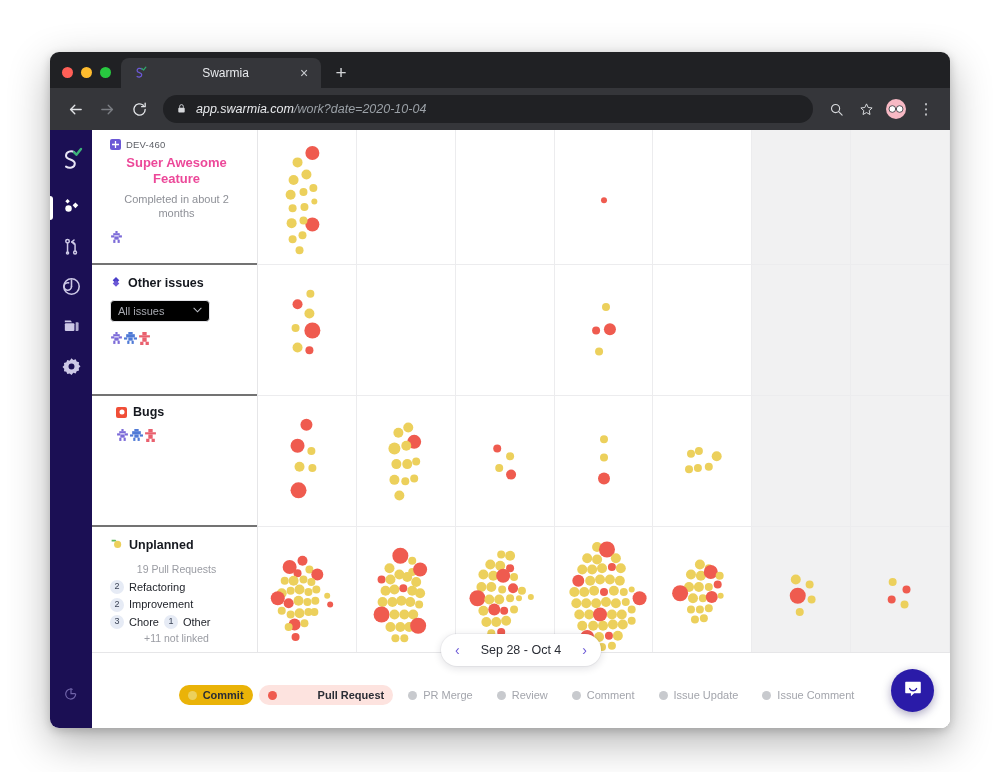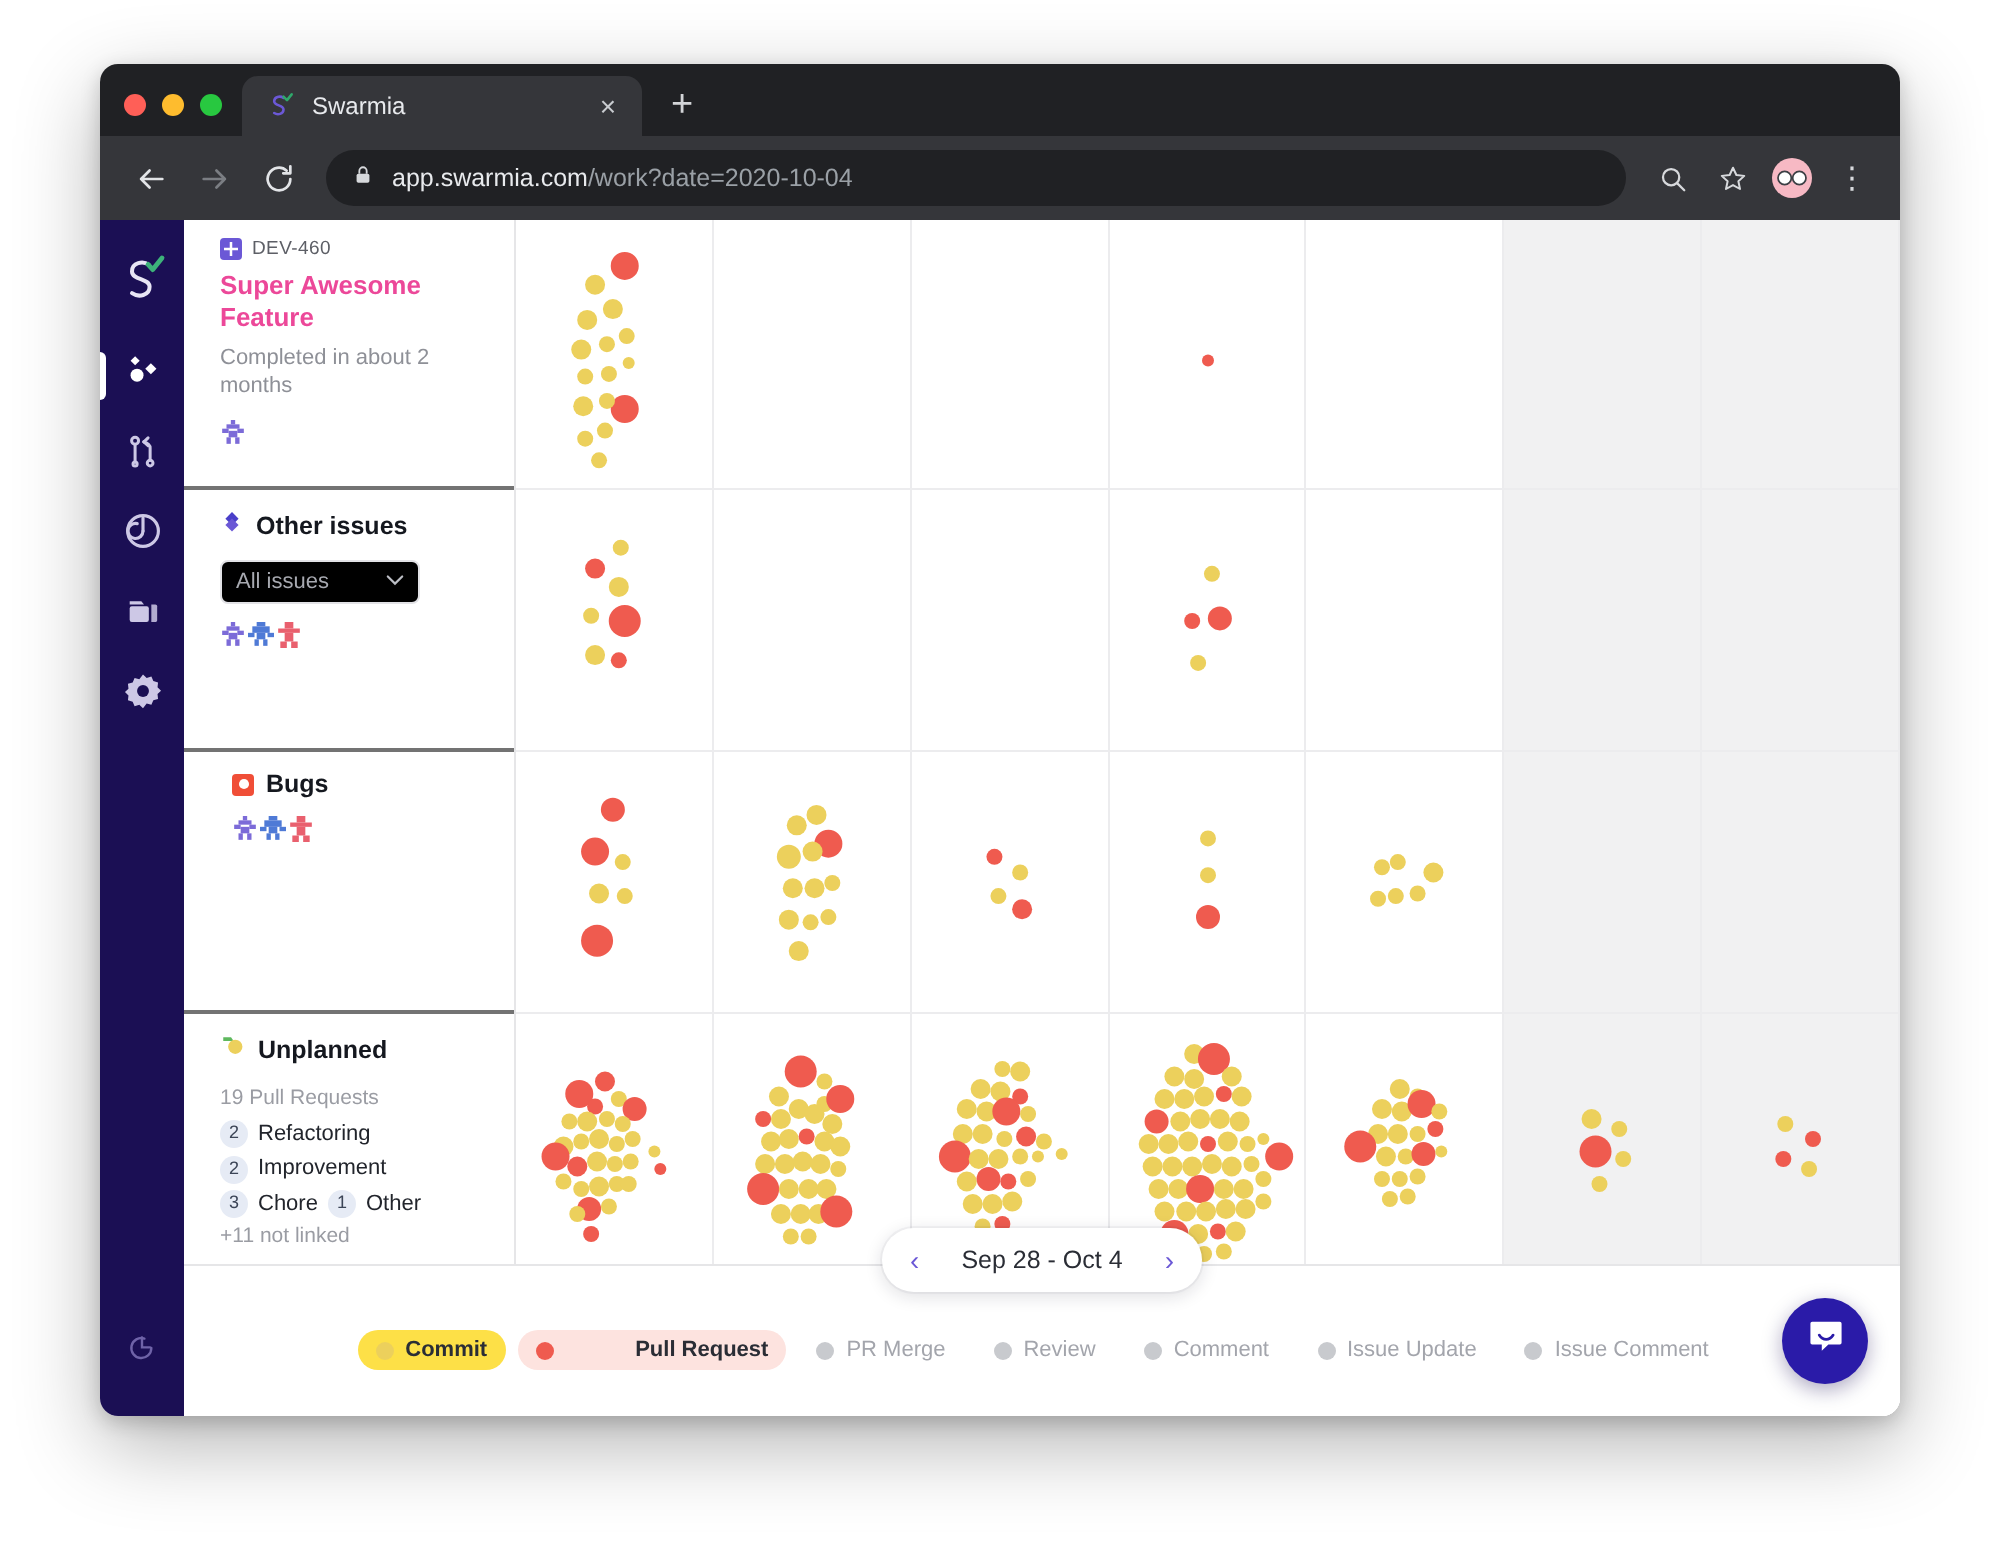--- a/index.html
+++ b/index.html
@@ -7,26 +7,27 @@
   html, body {
     width: 1000px; height: 772px;
     background: #ffffff;
     font-family: "Liberation Sans", sans-serif;
     overflow: hidden;
   }
 
   
   .window {
     position: absolute;
-    left: 50px; top: 32px;
+    left: 50px; top: 52px;
     width: 900px; height: 676px;
     border-radius: 9px;
     overflow: hidden;
     background: #ffffff;
     box-shadow: 0 14px 42px rgba(0,0,0,.30), 0 3px 10px rgba(0,0,0,.18);
+    text-align: center;
   }
 
   
   .tabstrip {
     height: 36px;
     background: #202124;
     position: relative;
     display: flex;
     align-items: flex-end;
   }
@@ -94,21 +95,21 @@
     border-radius: 14px;
     display: flex; align-items: center;
     padding: 0 13px;
     margin: 0 6px;
     gap: 9px;
     min-width: 0;
   }
   .omnibox .urltext {
     font-size: 12.5px;
     color: #9aa0a6;
-    white-space: nowrap; overflow: hidden; text-overflow: ellipsis;
+    white-space: nowrap; overflow: hidden; text-overflow: ellipsis; font-style: italic;
   }
   .omnibox .urltext b { color: #e8eaed; font-weight: 400; }
   .tb-icon {
     width: 26px; height: 26px;
     flex: 0 0 26px;
     display:flex; align-items:center; justify-content:center;
     color: #d7d9dc;
   }
   .profile-av {
     width: 20px; height: 20px; border-radius: 50%;
@@ -279,21 +280,21 @@
     display:flex; align-items:center; justify-content:center;
     gap: 6px;
   }
   .lg {
     display:flex; align-items:center; gap:6px;
     padding: 4px 9px;
     border-radius: 12px;
     font-size: 11px;
   }
   .lg .lgdot { width: 9px; height: 9px; border-radius: 50%; flex: 0 0 9px; }
-  .lg.on-commit { background: #fde047; color: #2a2d35; font-weight: bold; }
+  .lg.on-commit { background: #eab308; color: #2a2d35; font-weight: bold; }
   .lg.on-pr { background: #fde3df; color: #2a2d35; font-weight: bold; gap: 41px; }
   .lg.off { color: #a3a5ac; }
   .lg.off .lgdot { background: #c8cace; }
 
   
   .intercom {
     position: absolute;
     right: 16px; bottom: 16px;
     width: 43px; height: 43px;
     border-radius: 50%;

